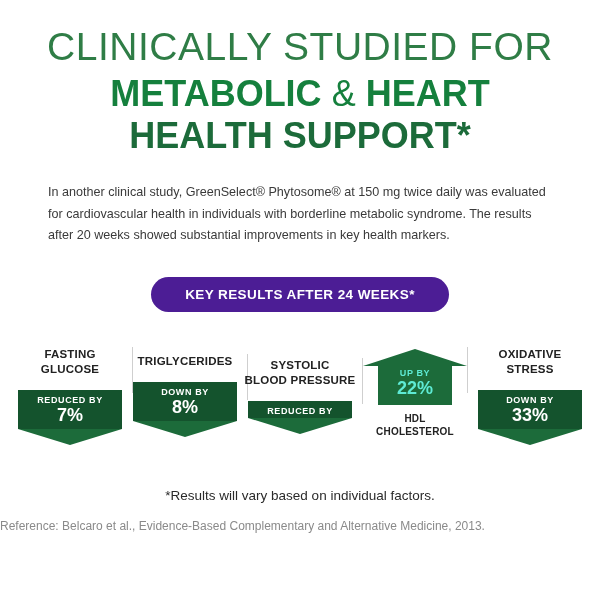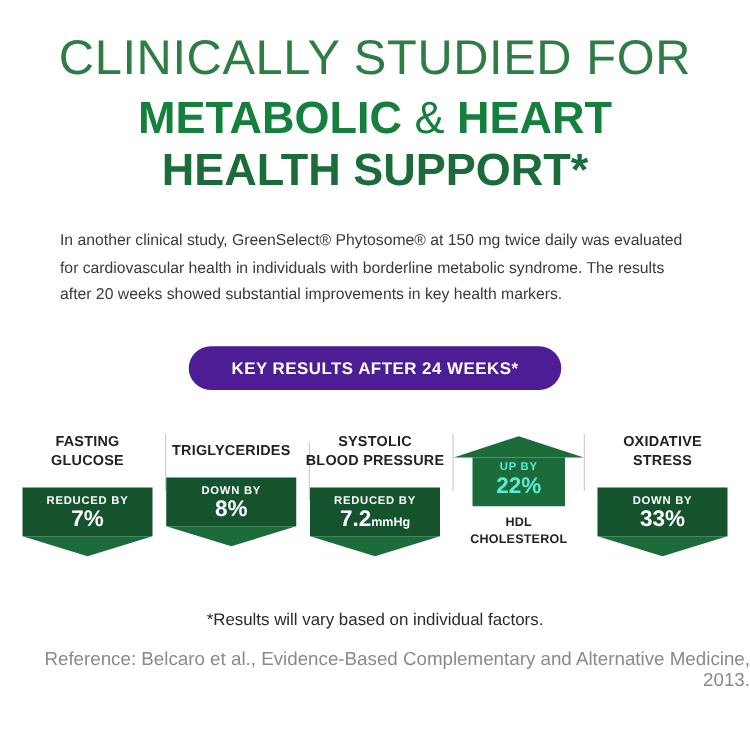--- a/index.html
+++ b/index.html
@@ -191,23 +191,23 @@
 
   
   .disclaimer {
     text-align: center;
     margin-top: 34px;
     font-size: 13.5px;
     font-weight: normal;
     color: #2a2a2a;
   }
   .reference {
-    text-align: right;
+    text-align: left;
     margin-top: 16px;
-    font-size: 15px;
+    font-size: 12px;
     color: #8a8a8a;
   }
 </style>
 </head>
 <body>
 
 <div class="page">
 
   <div class="headline">
     <div class="headline-line1">CLINICALLY STUDIED FOR</div>
@@ -263,23 +263,20 @@
 
     <div class="col">
       <div class="divider" style="right:-7px;"></div>
       <div class="col-title">
         <div>SYSTOLIC</div>
         <div>BLOOD PRESSURE</div>
       </div>
       <div class="arrow-down">
         <div class="body">
           <div class="small">REDUCED BY</div>
-          <div class="big">
-            <span>7.2</span><span class="unit">mmHg</span>
-          </div>
         </div>
         <div class="tip"></div>
       </div>
     </div>
 
     <div class="col">
       <div class="arrow-up-wrap">
         <div class="arrow-up">
           <div class="tip"></div>
           <div class="body">

